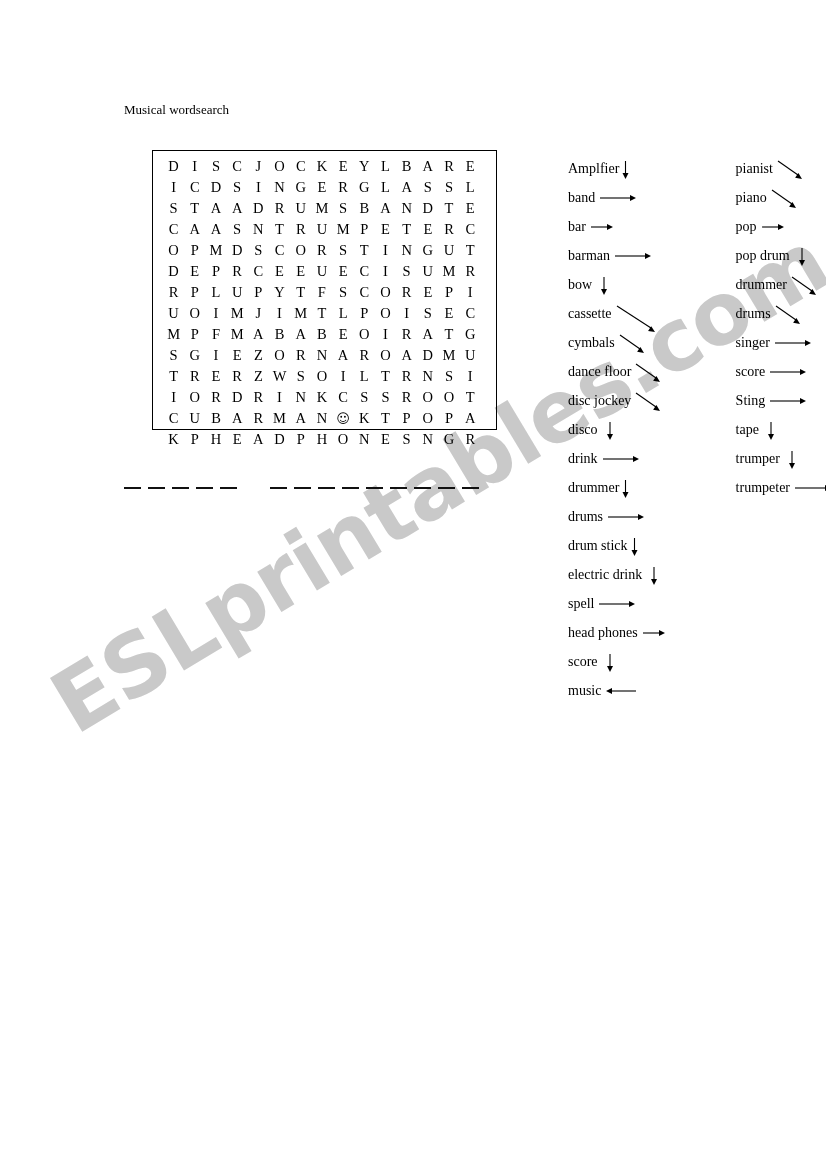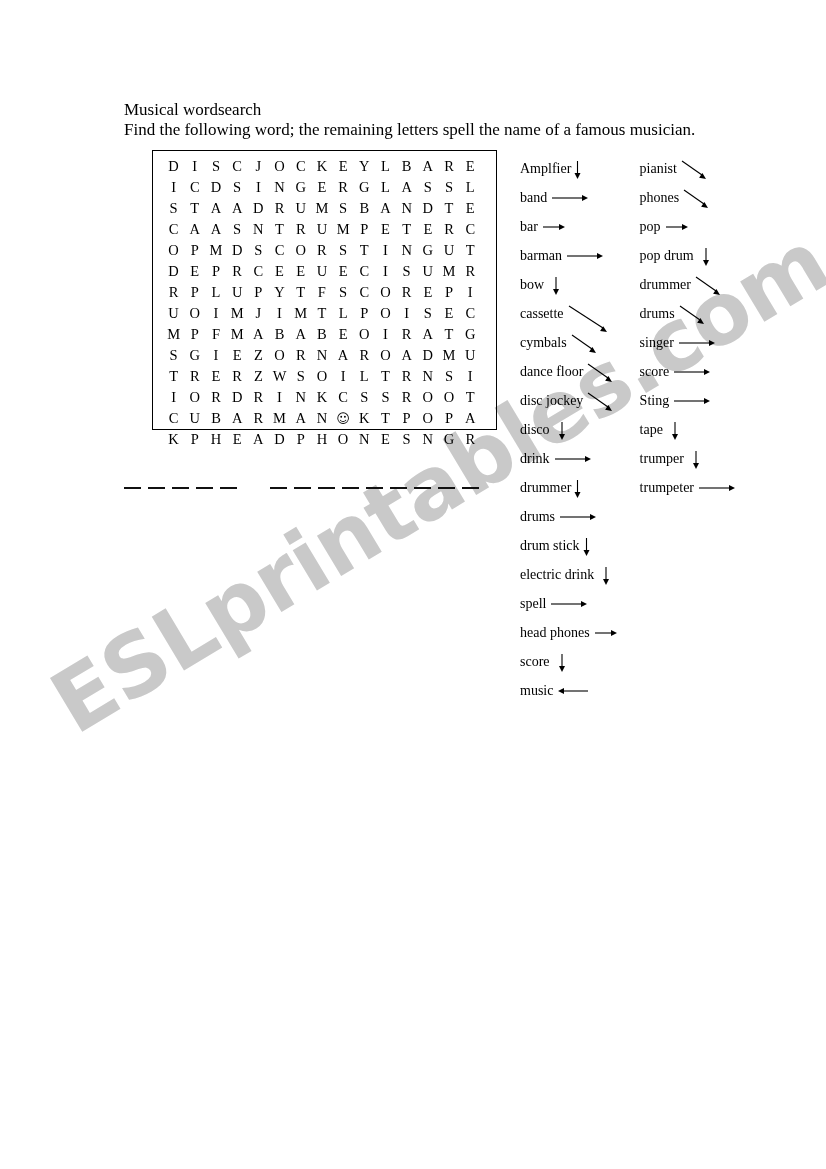--- a/index.html
+++ b/index.html
@@ -41,21 +41,21 @@
   }
 
   
   #heading-block {
     position: absolute;
     left: 124px;
     top: 100px;
     z-index: 2;
   }
   .head-line {
-    font-size: 17px;
+    font-size: 13px;
     line-height: 20px;
     white-space: nowrap;
   }
 
   
   #grid-box {
     position: absolute;
     left: 152px;
     top: 150px;
     width: 345px;
@@ -126,20 +126,21 @@
   }
   .wl-col.col-2 {
     margin-left: 21px;
   }
   .wl-item {
     height: 29px;
     display: flex;
     align-items: center;
     position: relative;
     white-space: nowrap;
+    margin-left: 48px;
   }
   .wl-label {
     font-size: 14px;
     line-height: 16px;
   }
   
   .wl-arrow {
     position: relative;
     display: inline-block;
     margin-left: 5px;
@@ -164,21 +165,20 @@
 </style>
 </head>
 <body>
 
 <div id="watermark">
   <div class="wm-text">ESLprintables.com</div>
 </div>
 
 <div id="heading-block">
   <div class="head-line">Musical wordsearch</div>
-  <div class="head-line">Find the following word; the remaining letters spell the name of a famous musician.</div>
 </div>
 
 <div id="grid-box">
   <div id="grid-inner">
       <div class="grid-row">
         <span class="grid-cell">D</span>
         <span class="grid-cell">I</span>
         <span class="grid-cell">S</span>
         <span class="grid-cell">C</span>
         <span class="grid-cell">J</span>
@@ -617,21 +617,21 @@
         <div class="wl-item">
           <span class="wl-label">pianist</span>
           <span class="wl-arrow diag">
             <svg width="24" height="18" viewBox="0 0 24 18">
               <line x1="0" y1="0" x2="20" y2="14" stroke="#000" stroke-width="1.1"></line>
               <polygon points="17.12693189931141,16.672997783235875 24,18 20.40062561421412,11.996292476231996" fill="#000"></polygon>
             </svg>
           </span>
         </div>
         <div class="wl-item">
-          <span class="wl-label">phones</span>
+          <span class="wl-label">piano</span>
           <span class="wl-arrow diag">
             <svg width="24" height="18" viewBox="0 0 24 18">
               <line x1="0" y1="0" x2="20" y2="14" stroke="#000" stroke-width="1.1"></line>
               <polygon points="17.12693189931141,16.672997783235875 24,18 20.40062561421412,11.996292476231996" fill="#000"></polygon>
             </svg>
           </span>
         </div>
         <div class="wl-item">
           <span class="wl-label">pop</span>
           <span class="wl-arrow right-short">

